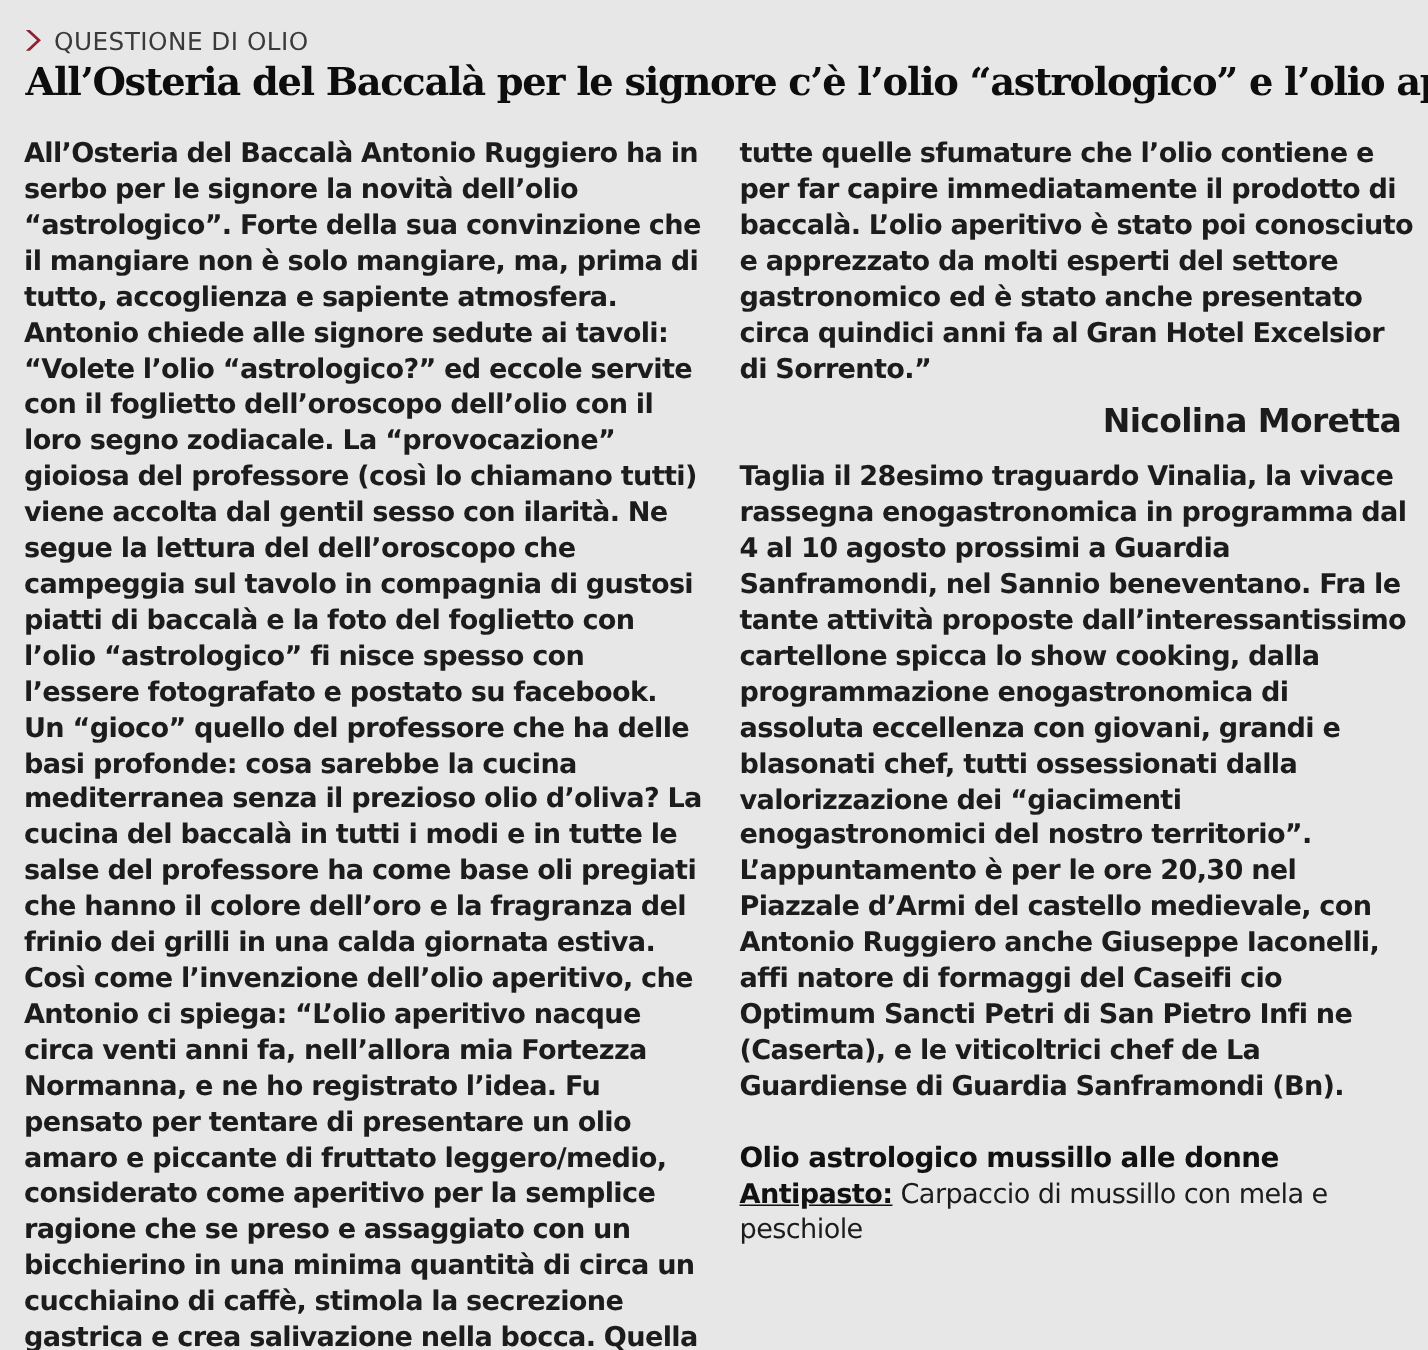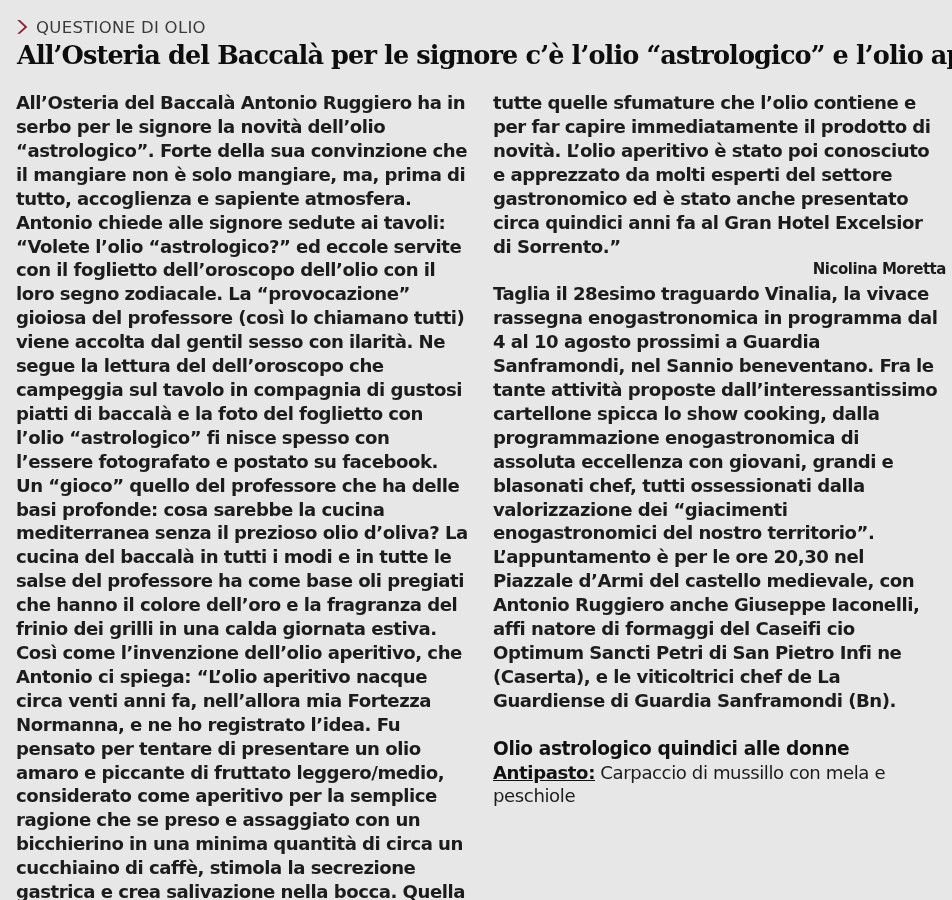--- a/index.html
+++ b/index.html
@@ -77,26 +77,26 @@
     line-height: 23.9px;
     letter-spacing: -0.45px;
     color: #1c1c1c;
     margin: 0;
     text-align: left;
     word-spacing: -0.2px;
   }
   .byline {
     font-family: "DejaVu Sans", sans-serif;
     font-weight: bold;
-    font-size: 15px;
+    font-size: 22px;
     line-height: 23.9px;
     letter-spacing: -0.45px;
     color: #1c1c1c;
     text-align: right;
-    margin: 0;
+    margin: 12px;
   }
 
   .contact-block {
     font-family: "DejaVu Sans", sans-serif;
     font-weight: bold;
     font-size: 18.1px;
     line-height: 23.9px;
     letter-spacing: -0.3px;
     color: #111111;
     margin: 23.9px 0 0 0;
@@ -146,29 +146,29 @@
 
   <h1 class="headline">All’Osteria del Baccalà per le signore c’è l’olio “astrologico” e l’olio aperitivo</h1>
 
   <div class="columns">
 
     <div class="col">
       <p class="body-text">All’Osteria del Baccalà Antonio Ruggiero ha in serbo per le signore la novità dell’olio “astrologico”. Forte della sua convinzione che il mangiare non è solo mangiare, ma, prima di tutto, accoglienza e sapiente atmosfera. Antonio chiede alle signore sedute ai tavoli: “Volete l’olio “astrologico?” ed eccole servite con il foglietto dell’oroscopo dell’olio con il loro segno zodiacale. La “provocazione” gioiosa del professore (così lo chiamano tutti) viene accolta dal gentil sesso con ilarità. Ne segue la lettura del dell’oroscopo che campeggia sul tavolo in compagnia di gustosi piatti di baccalà e la foto del foglietto con l’olio “astrologico” fi nisce spesso con l’essere fotografato e postato su facebook. Un “gioco” quello del professore che ha delle basi profonde: cosa sarebbe la cucina mediterranea senza il prezioso olio d’oliva? La cucina del baccalà in tutti i modi e in tutte le salse del professore ha come base oli pregiati che hanno il colore dell’oro e la fragranza del frinio dei grilli in una calda giornata estiva. Così come l’invenzione dell’olio aperitivo, che Antonio ci spiega: “L’olio aperitivo nacque circa venti anni fa, nell’allora mia Fortezza Normanna, e ne ho registrato l’idea. Fu pensato per tentare di presentare un olio amaro e piccante di fruttato leggero/medio, considerato come aperitivo per la semplice ragione che se preso e assaggiato con un bicchierino in una minima quantità di circa un cucchiaino di caffè, stimola la secrezione gastrica e crea salivazione nella bocca. Quella che solitamente viene definita come: “Acquolina in bocca”, lasciando il ricordo di aver mangiato una fresca insalata mista. In questo contesto, l’olio non viene più considerato come condimento, ma null’altro che aperitivo che nasce dal succo di oliva, dalla spremitura delle olive. Il mio rito dell’aperitivo con l’olio serve per captare</p>
     </div>
 
     <div class="col">
-      <p class="body-text">tutte quelle sfumature che l’olio contiene e per far capire immediatamente il prodotto di novità. L’olio aperitivo è stato poi conosciuto e apprezzato da molti esperti del settore gastronomico ed è stato anche presentato circa quindici anni fa al Gran Hotel Excelsior di Sorrento.”</p>
+      <p class="body-text">tutte quelle sfumature che l’olio contiene e per far capire immediatamente il prodotto di baccalà. L’olio aperitivo è stato poi conosciuto e apprezzato da molti esperti del settore gastronomico ed è stato anche presentato circa quindici anni fa al Gran Hotel Excelsior di Sorrento.”</p>
 
       <p class="byline">Nicolina Moretta</p>
 
       <p class="body-text">Taglia il 28esimo traguardo Vinalia, la vivace rassegna enogastronomica in programma dal 4 al 10 agosto prossimi a Guardia Sanframondi, nel Sannio beneventano. Fra le tante attività proposte dall’interessantissimo cartellone spicca lo show cooking, dalla programmazione enogastronomica di assoluta eccellenza con giovani, grandi e blasonati chef, tutti ossessionati dalla valorizzazione dei “giacimenti enogastronomici del nostro territorio”. L’appuntamento è per le ore 20,30 nel Piazzale d’Armi del castello medievale, con Antonio Ruggiero anche Giuseppe Iaconelli, affi natore di formaggi del Caseifi cio Optimum Sancti Petri di San Pietro Infi ne (Caserta), e le viticoltrici chef de La Guardiense di Guardia Sanframondi (Bn).</p>
 
 
       <div class="menu-block">
-        <p class="menu-title">Olio astrologico quindici alle donne</p>
+        <p class="menu-title">Olio astrologico mussillo alle donne</p>
         <p class="menu-item">
           <span class="lbl">Antipasto:</span><span> Carpaccio di mussillo con mela e peschiole</span>
         </p>
 
       </div>
     </div>
 
   </div>
 </div>
 

